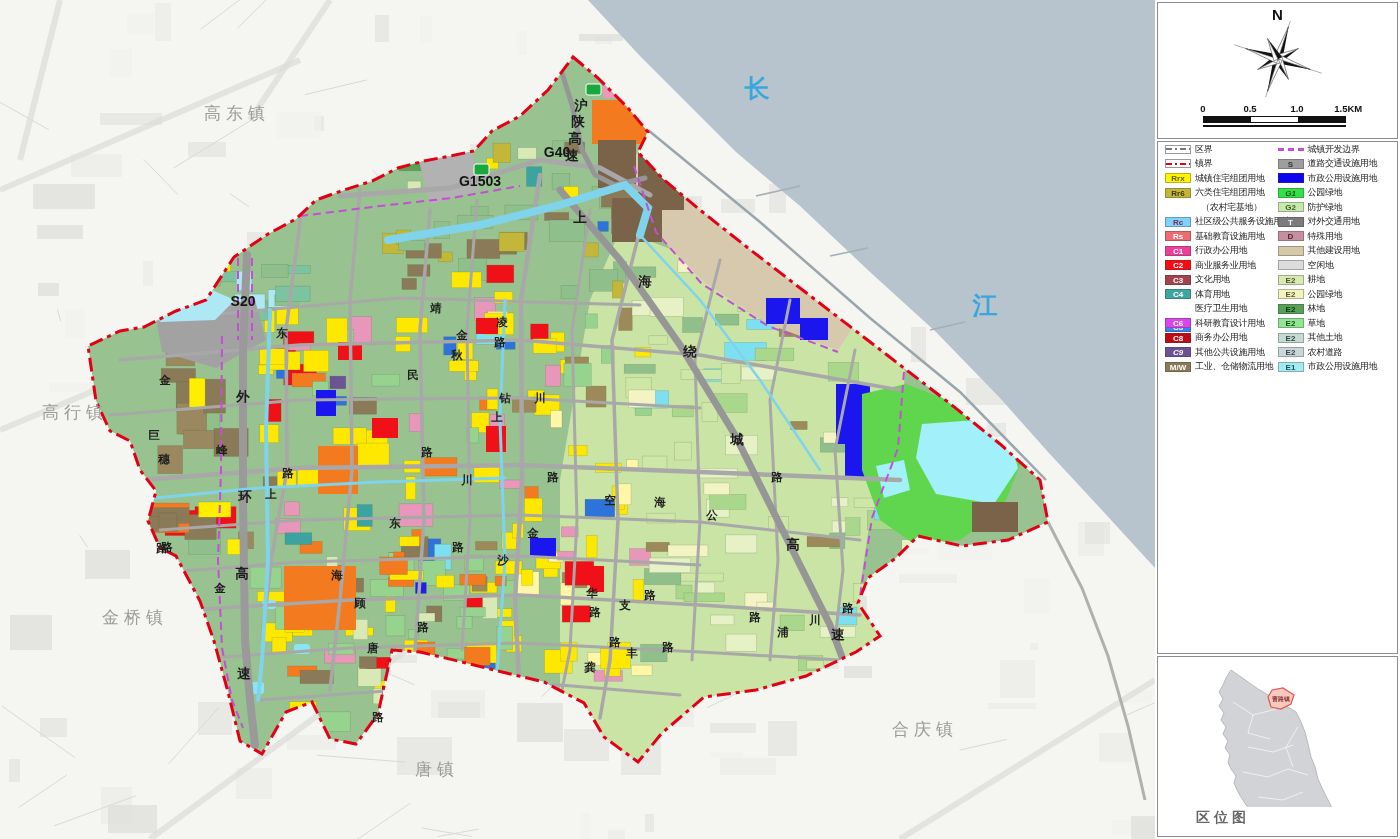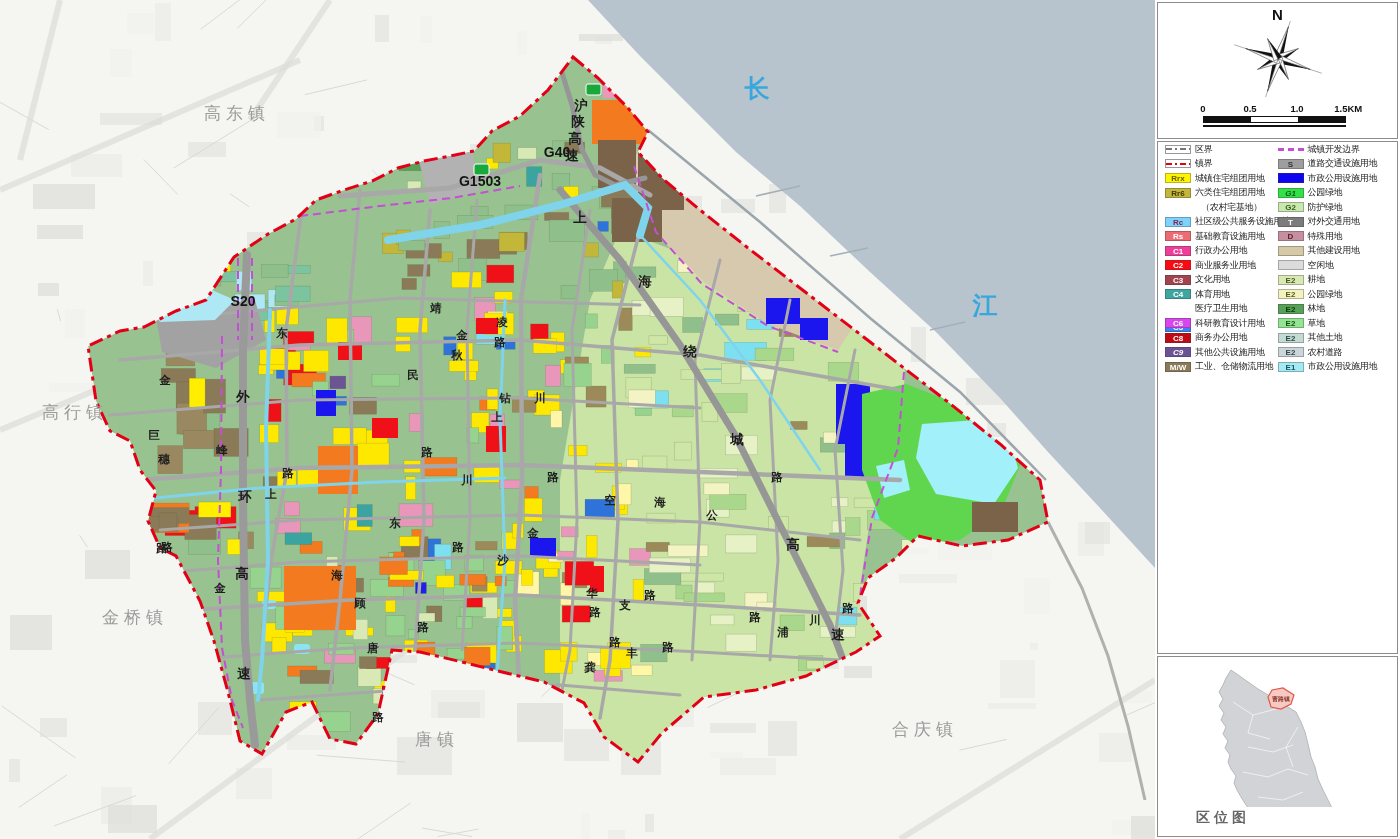--- a/index.html
+++ b/index.html
@@ -713,21 +713,21 @@
         <polyline points="238,258 238,340" fill="none" stroke="#c44fd4" stroke-width="2" stroke-dasharray="8 5"></polyline>
         <polyline points="252,258 252,340" fill="none" stroke="#c44fd4" stroke-width="2" stroke-dasharray="8 5"></polyline>
         <polygon points="573,57 598,78 628,108 648,132 638,152 662,178 700,210 748,248 800,288 852,328 900,365 948,402 1000,444 1040,480 1048,522 1008,540 962,546 918,536 896,558 868,578 858,603 880,636 856,652 806,676 756,690 704,697 662,733 638,762 604,737 584,703 544,682 502,672 458,661 420,652 392,650 378,714 356,744 330,739 312,702 286,712 262,754 240,741 228,692 214,641 200,601 176,556 160,548 148,521 156,491 140,470 130,441 110,431 96,401 88,346 120,331 144,327 176,311 206,300 234,257 268,234 296,219 316,200 344,190 372,181 398,168 424,161 450,156 474,151 492,131 520,116 548,90" fill="none" stroke="#e30016" stroke-width="3" stroke-dasharray="14 5 4 5"></polygon>
         <rect x="586" y="84" width="15" height="11" rx="2" fill="#18a83c" stroke="#fff" stroke-width="1"></rect>
         <rect x="474" y="164" width="15" height="11" rx="2" fill="#18a83c" stroke="#fff" stroke-width="1"></rect>
       </svg>
     <div id="map-labels">
         <div class="ml ml-town" style="left: 237px; top: 113px;">高东镇</div>
         <div class="ml ml-town" style="left: 75px; top: 378px; margin-top: 34px;">高行镇</div>
         <div class="ml ml-town" style="left: 95px; top: 617px; margin-left: 40px;">金桥镇</div>
-        <div class="ml ml-town" style="left: 437px; top: 739px;">唐镇</div>
+        <div class="ml ml-town" style="left: 437px; top: 769px;">唐镇</div>
         <div class="ml ml-town" style="left: 925px; top: 729px;">合庆镇</div>
         <div class="ml ml-river" style="left: 757px; top: 88px;">长</div>
         <div class="ml ml-river" style="left: 985px; top: 305px;">江</div>
         <div class="ml ml-shield" style="left: 480px; top: 181px;">G1503</div>
         <div class="ml ml-shield" style="left: 557px; top: 152px;">G40</div>
         <div class="ml ml-shield" style="left: 243px; top: 301px;">S20</div>
         <div class="ml ml-hwy" style="left: 581px; top: 106px;">沪</div>
         <div class="ml ml-hwy" style="left: 578px; top: 122px;">陕</div>
         <div class="ml ml-hwy" style="left: 575px; top: 139px;">高</div>
         <div class="ml ml-hwy" style="left: 572px; top: 156px;">速</div>

